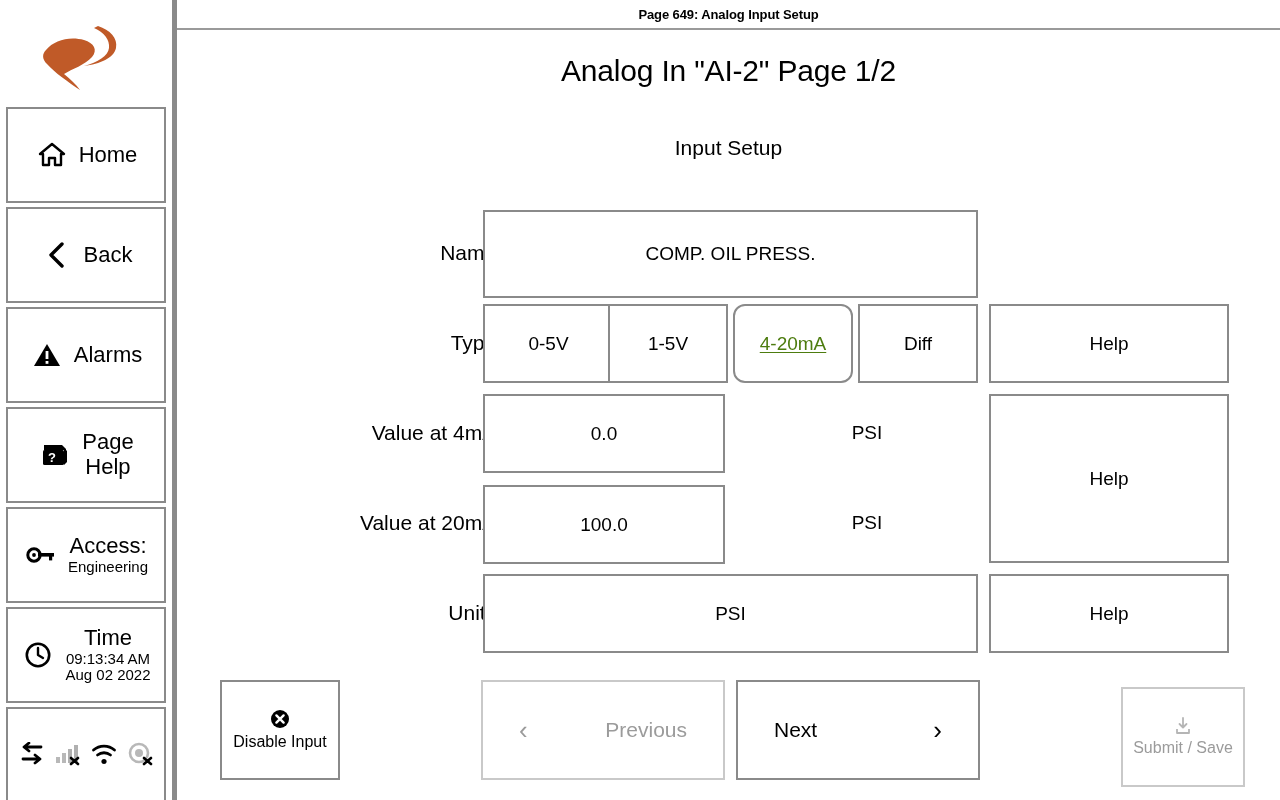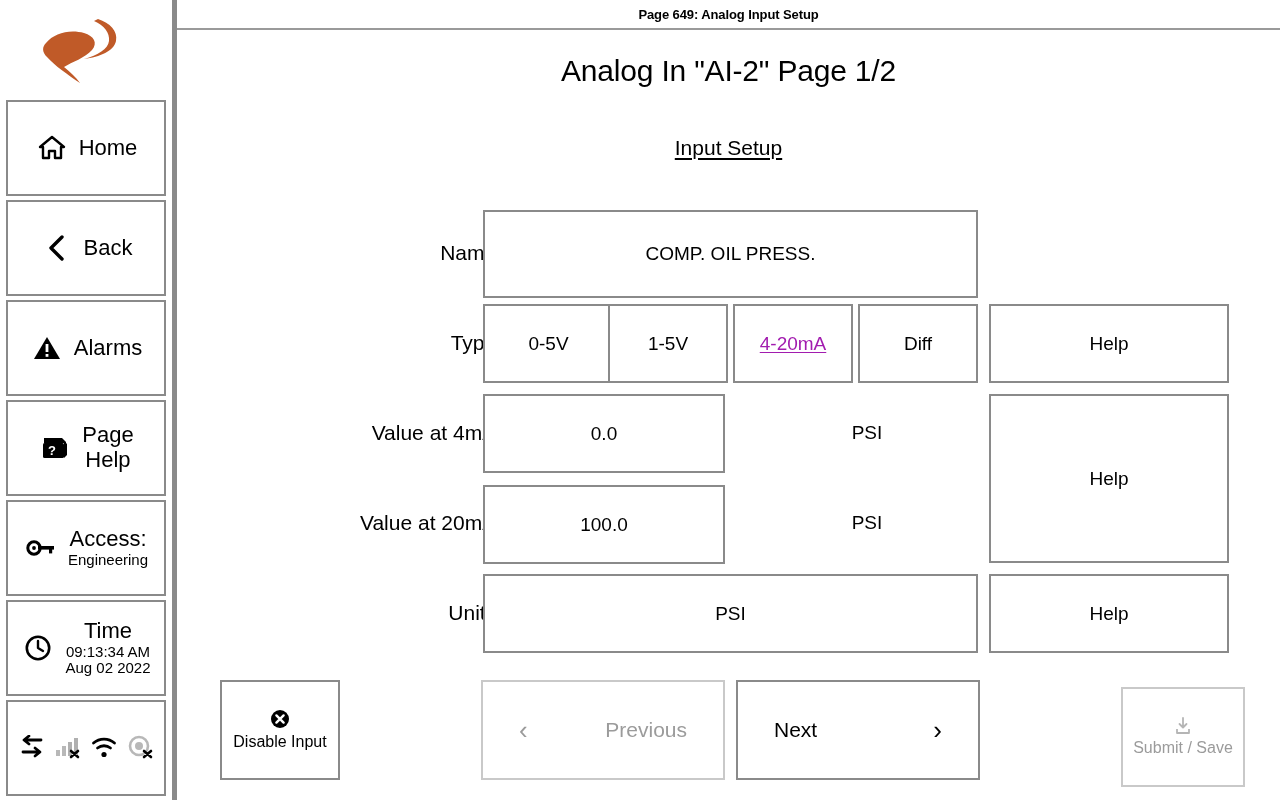--- a/index.html
+++ b/index.html
@@ -17,21 +17,21 @@
   .app {
     position: relative;
     width: 1280px;
     height: 800px;
   }
 
   
   .sidebar {
     position: absolute;
     left: 0;
-    top: 0;
+    top: 7px;
     width: 172px;
     height: 768px;
     background: #ffffff;
     box-sizing: border-box;
   }
   .sidebar-divider {
     position: absolute;
     left: 172px;
     top: 0;
     width: 5px;
@@ -123,21 +123,20 @@
     font-size: 30px;
     padding-top: 24px;
     letter-spacing: -0.2px;
   }
   .section-title {
     text-align: center;
     font-size: 21px;
     padding-top: 48px;
   }
   .section-title span {
-    text-decoration: underline;
     text-underline-offset: 3px;
   }
   .section-note {
     text-align: center;
     font-size: 18px;
     padding-top: 6px;
   }
 
   
   .form {
@@ -159,23 +158,24 @@
     box-sizing: border-box;
     display: flex;
     align-items: center;
     justify-content: center;
     font-size: 19px;
     color: #000000;
     overflow: hidden;
     text-align: center;
   }
   .fbtn.selected {
-    color: #a21caf;
+    color: #4d7c0f;
     text-decoration: underline;
     text-underline-offset: 2px;
+    border-radius: 12px;
   }
   .unit-text {
     position: absolute;
     font-size: 19px;
     text-align: center;
   }
 
   
   .bottom-bar {
     position: absolute;

